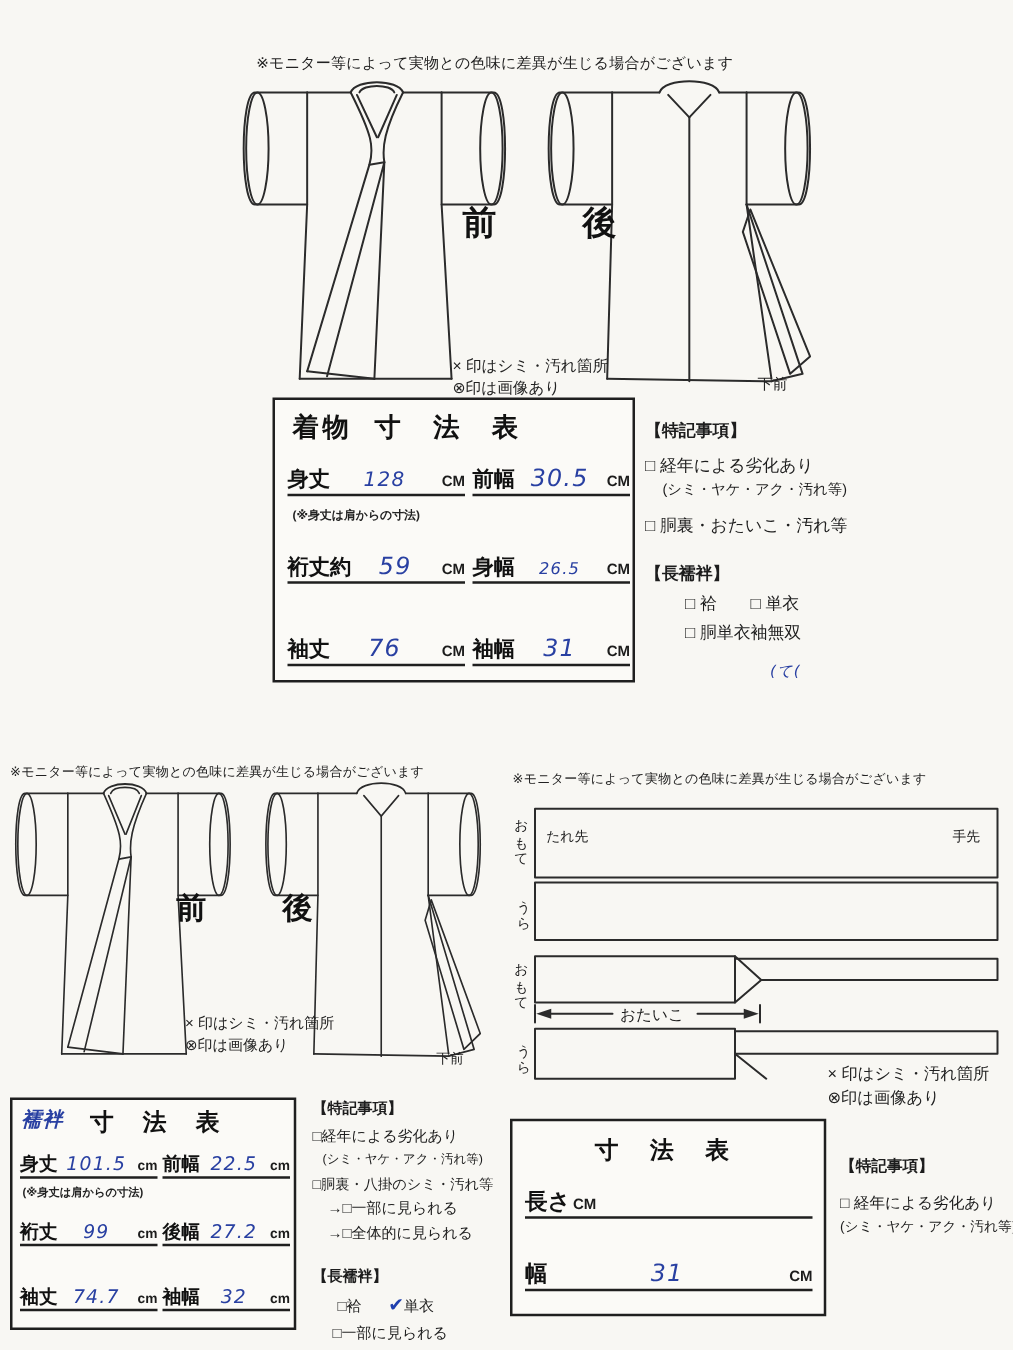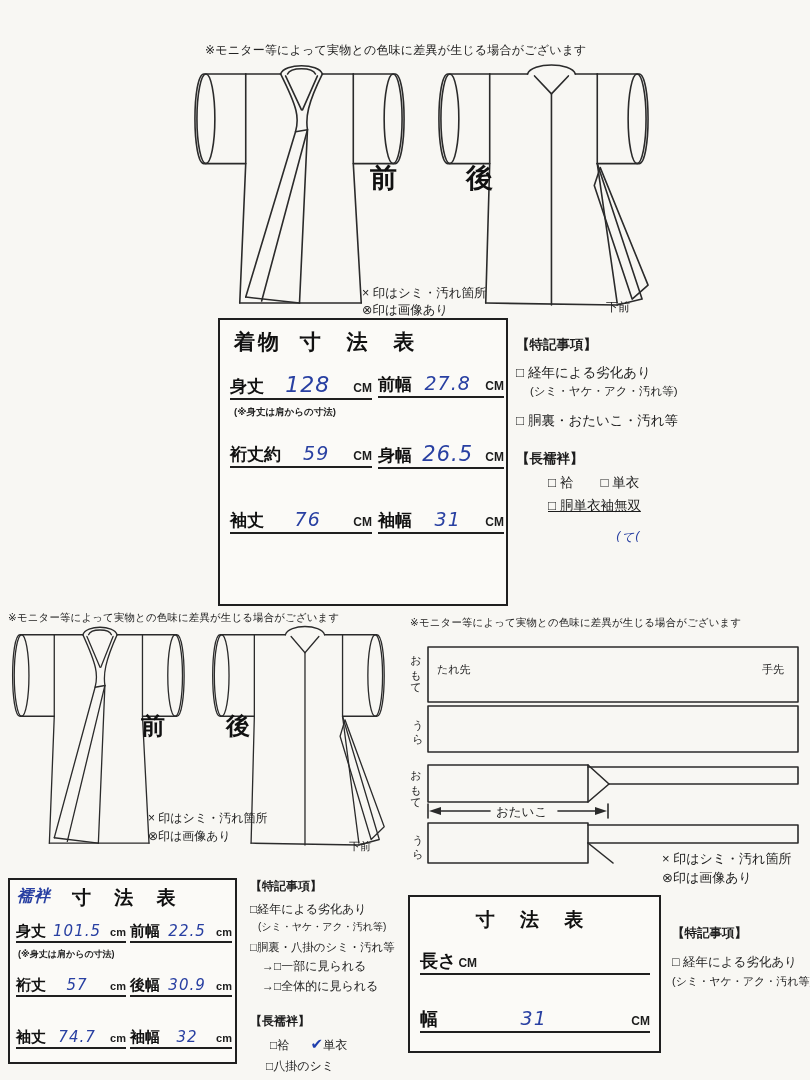--- a/index.html
+++ b/index.html
@@ -96,43 +96,43 @@
       <path d="M417 104 L462 240 L437 246"></path>
     </g>
   </svg>
 
   <div class="abs garment-label" style="left:370px;top:160px;">前</div>
   <div class="abs garment-label" style="left:466px;top:160px;">後</div>
   <div class="abs legend nowrap" style="left:362px;top:285px;">× 印はシミ・汚れ箇所</div>
   <div class="abs legend nowrap" style="left:362px;top:302px;">⊗印は画像あり</div>
   <div class="abs corner-label" style="left:606px;top:299px;">下前</div>
 
-  <div class="abs mbox" style="left:218px;top:318px;width:290px;height:288px;">
+  <div class="abs mbox" style="left:218px;top:318px;width:290px;height:228px;">
     <div class="abs mtitle nowrap" style="left:14px;top:8px;font-size:21px;letter-spacing:3px;">
       <span>着物</span>&nbsp;&nbsp;<span style="letter-spacing:10px;">寸 法 表</span>
     </div>
     <div class="abs cell" style="left:10px;top:52px;width:142px;">
       <span class="lbl" style="font-size:17px;">身丈</span>
-      <span class="val hand" style="font-size:22px;">128</span>
+      <span class="val hand" style="font-size:16px;">128</span>
       <span class="unit">CM</span>
     </div>
     <div class="abs cell" style="left:158px;top:52px;width:126px;">
       <span class="lbl" style="font-size:17px;">前幅</span>
-      <span class="val hand" style="font-size:19px;">27.8</span>
+      <span class="val hand" style="font-size:19px;">30.5</span>
       <span class="unit">CM</span>
     </div>
     <div class="abs subnote nowrap" style="left:14px;top:86px;">(※身丈は肩からの寸法)</div>
     <div class="abs cell" style="left:10px;top:122px;width:142px;">
       <span class="lbl" style="font-size:17px;">裄丈約</span>
       <span class="val hand" style="font-size:19px;">59</span>
       <span class="unit">CM</span>
     </div>
     <div class="abs cell" style="left:158px;top:122px;width:126px;">
       <span class="lbl" style="font-size:17px;">身幅</span>
-      <span class="val hand" style="font-size:21px;text-align:center;">26.5</span>
+      <span class="val hand" style="font-size:13px;text-align:center;">26.5</span>
       <span class="unit">CM</span>
     </div>
     <div class="abs cell" style="left:10px;top:188px;width:142px;">
       <span class="lbl" style="font-size:17px;">袖丈</span>
       <span class="val hand" style="font-size:19px;">76</span>
       <span class="unit">CM</span>
     </div>
     <div class="abs cell" style="left:158px;top:188px;width:126px;">
       <span class="lbl" style="font-size:17px;">袖幅</span>
       <span class="val hand" style="font-size:19px;">31</span>
@@ -140,21 +140,21 @@
     </div>
   </div>
 
   <div class="abs notes" style="left:516px;top:336px;width:260px;font-size:13.5px;">
     <div class="nhead">【特記事項】</div>
     <div class="nline" style="margin-top:10px;">□ 経年による劣化あり</div>
     <div class="nline" style="margin-left:14px;font-size:11.5px;margin-top:2px;">(シミ・ヤケ・アク・汚れ等)</div>
     <div class="nline" style="margin-top:13px;">□ 胴裏・おたいこ・汚れ等</div>
     <div class="nhead" style="margin-top:20px;">【長襦袢】</div>
     <div class="nline" style="margin-left:32px;margin-top:6px;">□ 袷　　□ 単衣</div>
-    <div class="nline" style="margin-left:32px;margin-top:5px;text-decoration:underline;">□ 胴単衣袖無双</div>
+    <div class="nline" style="margin-left:32px;margin-top:5px;">□ 胴単衣袖無双</div>
     <div class="nline hand" style="margin-left:100px;margin-top:14px;font-size:12px;">(て(</div>
   </div>
 
 
   <div class="abs disclaimer small nowrap" style="left:8px;top:611px;">※モニター等によって実物との色味に差異が生じる場合がございます</div>
 
   <svg class="abs" style="left:2px;top:622px;" width="392" height="232" viewBox="0 0 480 256" preserveAspectRatio="none">
     <g>
       <path d="M64 14 H22 C10 14 10 104 22 104 H64"></path>
       <ellipse cx="24" cy="59" rx="9" ry="45"></ellipse>
@@ -209,26 +209,26 @@
       <span class="unit" style="font-size:11px;">cm</span>
     </div>
     <div class="abs cell" style="left:120px;top:42px;width:102px;">
       <span class="lbl" style="font-size:15px;">前幅</span>
       <span class="val hand" style="font-size:15px;">22.5</span>
       <span class="unit" style="font-size:11px;">cm</span>
     </div>
     <div class="abs subnote nowrap" style="left:8px;top:68px;font-size:9px;">(※身丈は肩からの寸法)</div>
     <div class="abs cell" style="left:6px;top:96px;width:110px;">
       <span class="lbl" style="font-size:15px;">裄丈</span>
-      <span class="val hand" style="font-size:15px;">57</span>
+      <span class="val hand" style="font-size:15px;">99</span>
       <span class="unit" style="font-size:11px;">cm</span>
     </div>
     <div class="abs cell" style="left:120px;top:96px;width:102px;">
       <span class="lbl" style="font-size:15px;">後幅</span>
-      <span class="val hand" style="font-size:15px;">30.9</span>
+      <span class="val hand" style="font-size:15px;">27.2</span>
       <span class="unit" style="font-size:11px;">cm</span>
     </div>
     <div class="abs cell" style="left:6px;top:148px;width:110px;">
       <span class="lbl" style="font-size:15px;">袖丈</span>
       <span class="val hand" style="font-size:15px;">74.7</span>
       <span class="unit" style="font-size:11px;">cm</span>
     </div>
     <div class="abs cell" style="left:120px;top:148px;width:102px;">
       <span class="lbl" style="font-size:15px;">袖幅</span>
       <span class="val hand" style="font-size:15px;">32</span>
@@ -241,21 +241,21 @@
     <div class="nline" style="margin-top:6px;">□経年による劣化あり</div>
     <div class="nline" style="margin-left:8px;font-size:10px;margin-top:2px;">(シミ・ヤケ・アク・汚れ等)</div>
     <div class="nline" style="margin-top:6px;font-size:11.4px;">□胴裏・八掛のシミ・汚れ等</div>
     <div class="nline" style="margin-left:12px;margin-top:3px;">→□一部に見られる</div>
     <div class="nline" style="margin-left:12px;margin-top:3px;">→□全体的に見られる</div>
     <div class="nhead" style="margin-top:18px;">【長襦袢】</div>
     <div class="nline" style="margin-left:20px;margin-top:5px;">
       <span>□袷</span>
       <span style="margin-left:18px;"><span class="check" style="font-size:15px;">✔</span><span>単衣</span></span>
     </div>
-    <div class="nline" style="margin-left:16px;margin-top:4px;">□八掛のシミ</div>
+    <div class="nline" style="margin-left:16px;margin-top:4px;">□一部に見られる</div>
   </div>
 
   <div class="abs disclaimer small nowrap" style="left:410px;top:616px;">※モニター等によって実物との色味に差異が生じる場合がございます</div>
 
   <div class="abs obi-top-label" style="left:437px;top:634px;">たれ先</div>
   <div class="abs obi-top-label" style="left:762px;top:634px;">手先</div>
 
   <svg class="abs" style="left:405px;top:630px;" width="400" height="245" viewBox="0 0 400 245">
     <g>
       <rect x="23" y="17" width="370" height="55"></rect>

